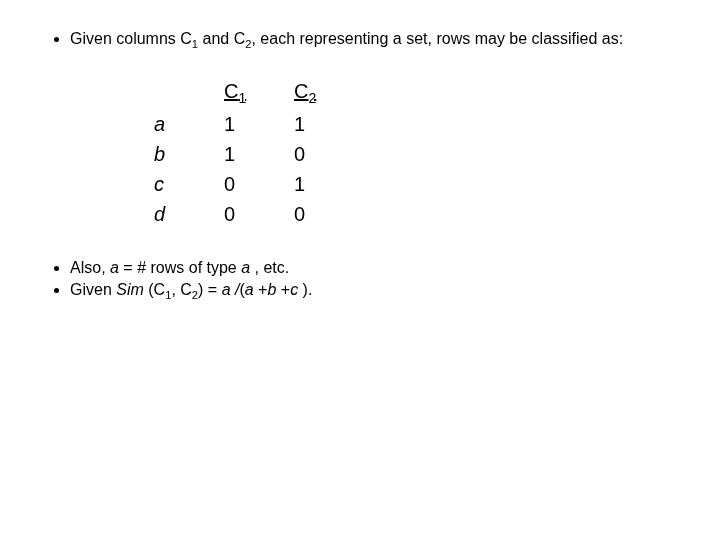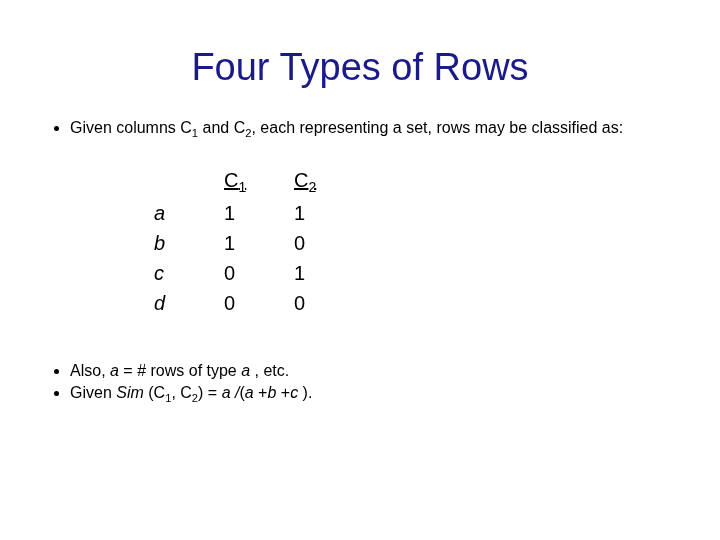--- a/index.html
+++ b/index.html
@@ -46,21 +46,20 @@
   .cell-c1 { width: 70px; }
   .cell-c2 { width: 70px; }
   .hdr { text-decoration: underline; font-style: normal; }
   .italic { font-style: italic; }
 </style>
 </head>
 <body>
 
 <div class="slide">
 
-  <h1 class="title">Four Types of Rows</h1>
 
   <ul class="top">
     <li>
       <span>Given columns C</span><span class="sub">1</span><span> and C</span><span class="sub">2</span><span>, each representing a set, rows may be classified as:</span>
     </li>
   </ul>
 
   <div class="tbl">
     <div class="tbl-row">
       <div class="cell-label"></div>
@@ -86,21 +85,21 @@
       <div class="cell-c1">0</div>
       <div class="cell-c2">1</div>
     </div>
     <div class="tbl-row">
       <div class="cell-label">d</div>
       <div class="cell-c1">0</div>
       <div class="cell-c2">0</div>
     </div>
   </div>
 
-  <ul class="top" style="margin-top:42px;">
+  <ul class="top" style="margin-top:28px;">
     <li>
       <span>Also, </span><span class="italic">a</span><span>  = # rows of type </span><span class="italic">a</span><span> , etc.</span>
     </li>
     <li>
       <span>Given </span><span class="italic">Sim</span><span> (C</span><span class="sub">1</span><span>, C</span><span class="sub">2</span><span>) = </span><span class="italic">a </span><span class="italic">/</span><span>(</span><span class="italic">a </span><span>+</span><span class="italic">b </span><span>+</span><span class="italic">c </span><span>).</span>
     </li>
   </ul>
 
 </div>
 

